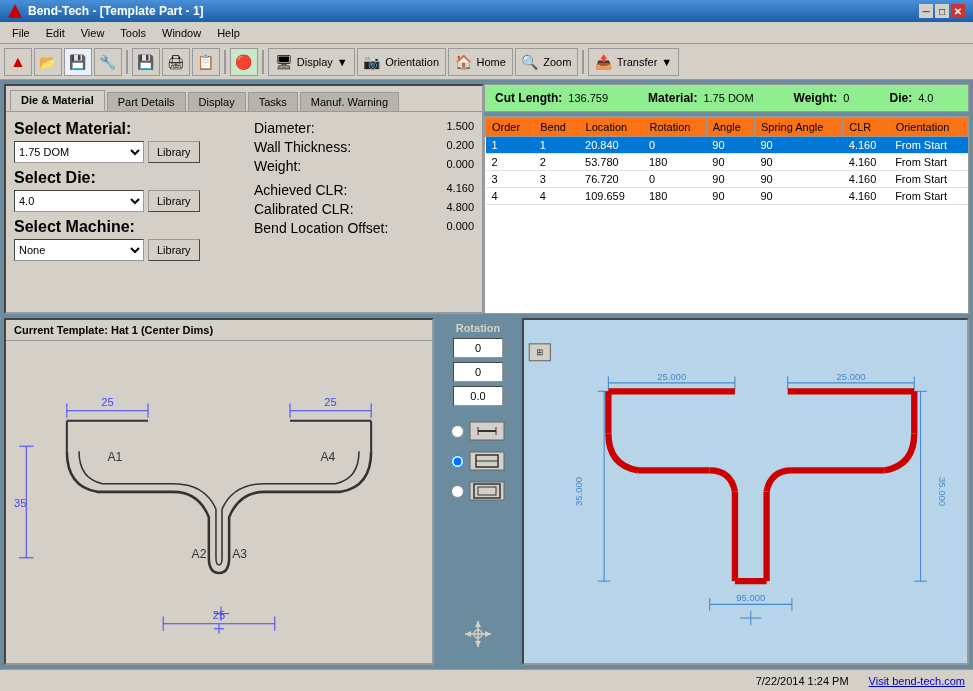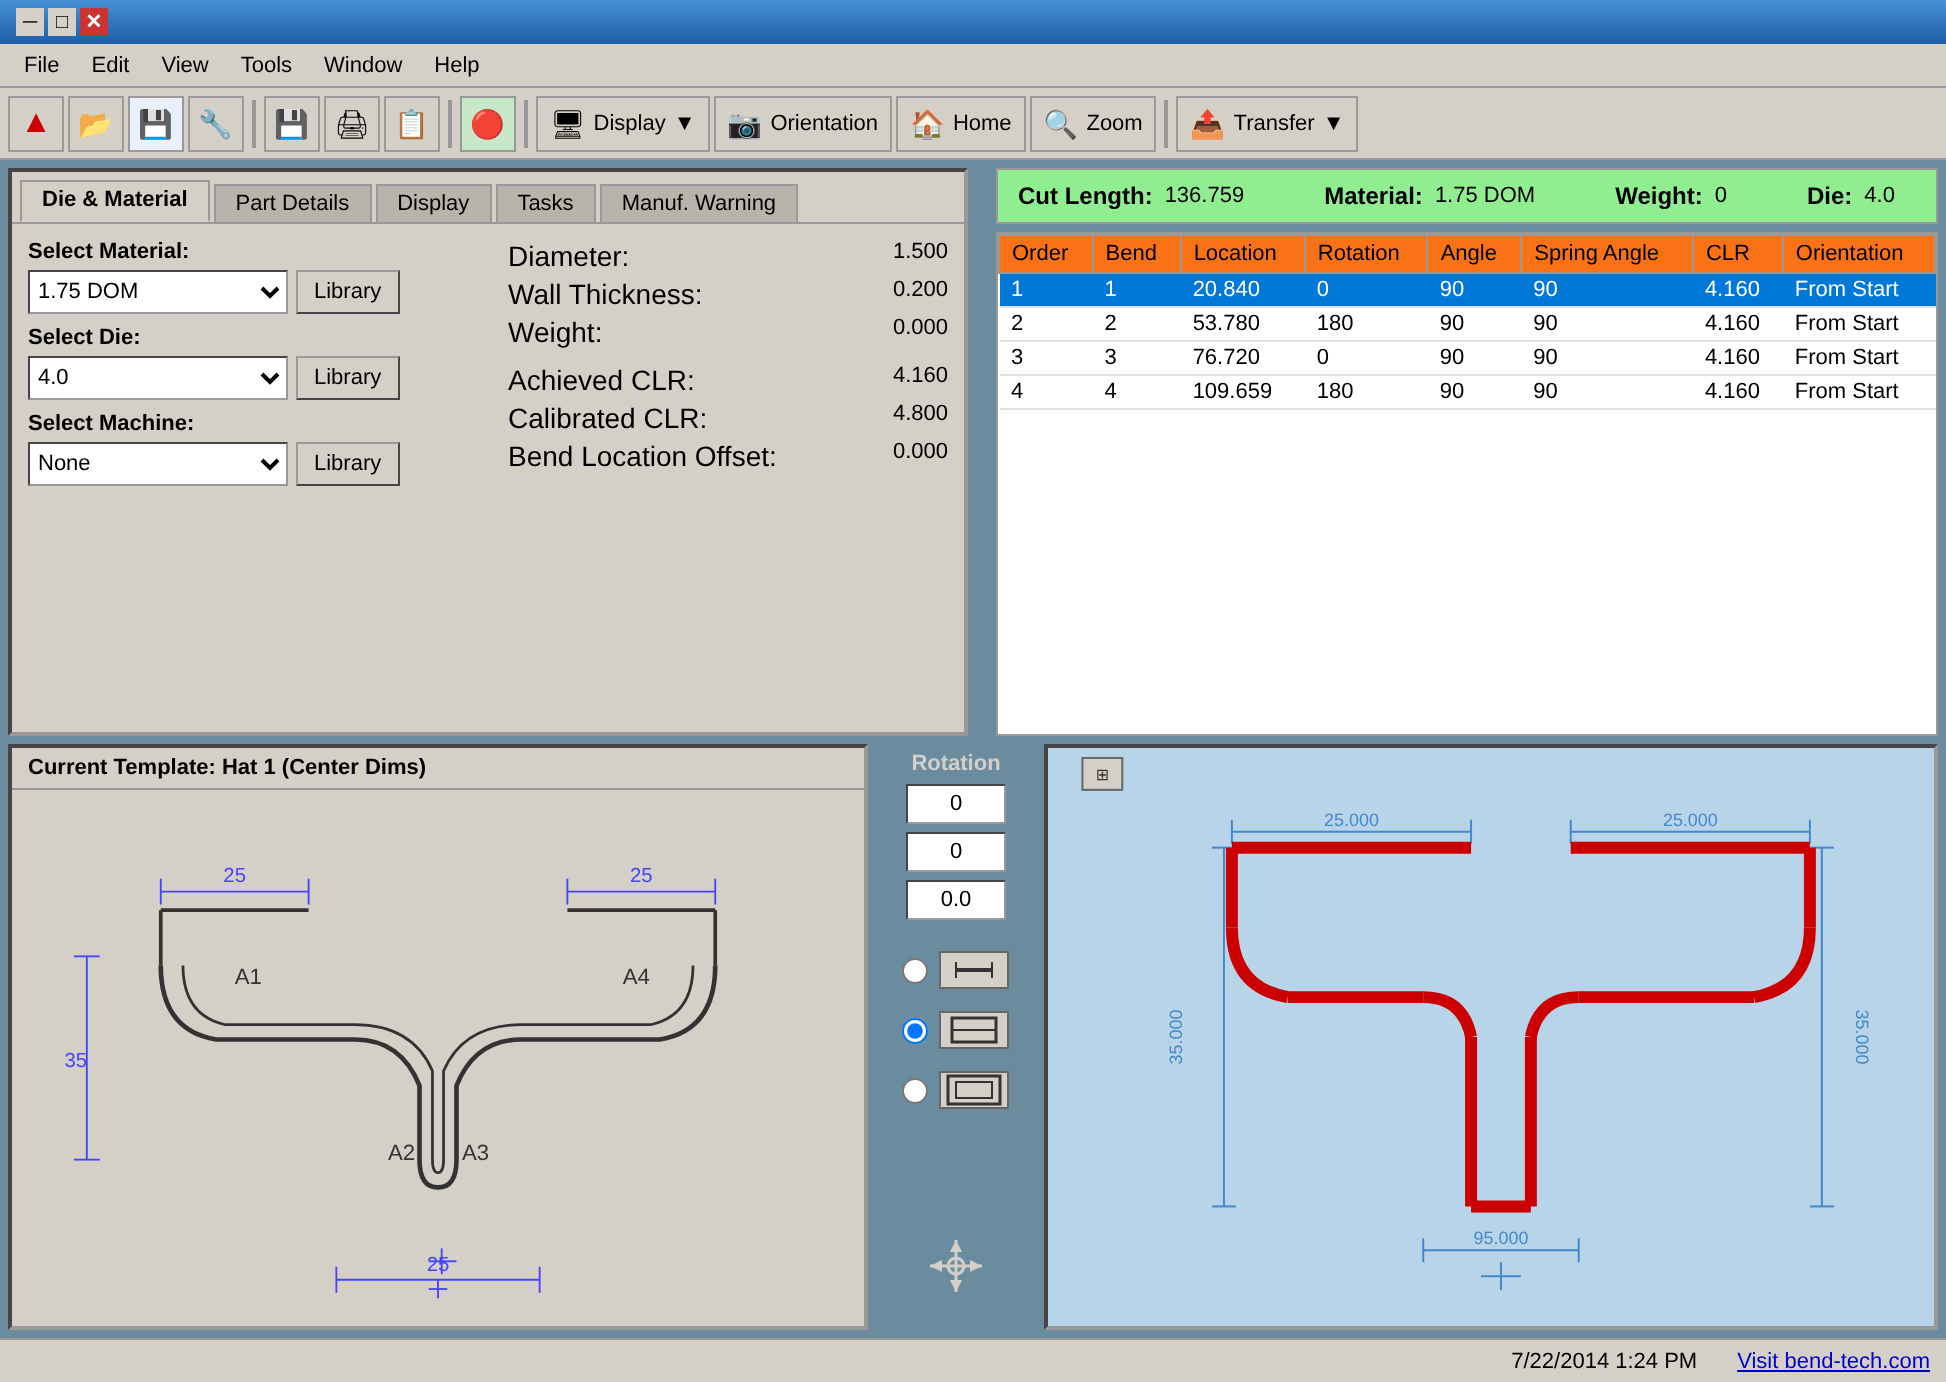--- a/index.html
+++ b/index.html
@@ -21,31 +21,31 @@
     
     .toolbar { background: #d4d0c8; height: 36px; display: flex; align-items: center; padding: 2px 4px; gap: 2px; border-bottom: 1px solid #999; }
     .toolbar-btn { width: 28px; height: 28px; background: #d4d0c8; border: 1px solid #999; display: flex; align-items: center; justify-content: center; cursor: pointer; font-size: 14px; }
     .toolbar-separator { width: 2px; height: 24px; background: #999; margin: 0 2px; }
     .toolbar-dropdown { display: flex; align-items: center; height: 28px; background: #d4d0c8; border: 1px solid #999; padding: 0 6px; cursor: pointer; font-size: 11px; gap: 4px; }
 
     
     .main-content { display: flex; flex-direction: column; height: calc(691px - 22px - 22px - 36px - 22px); background: #6b8c9e; padding: 4px; gap: 4px; }
 
     
-    .top-section { display: flex; gap: 14px; height: 284px; }
+    .top-section { display: flex; gap: 0; height: 230px; }
 
     
     .left-panel { background: #d4d0c8; border: 2px inset #999; flex: 0 0 440px; display: flex; flex-direction: column; }
     .tab-bar { display: flex; background: #d4d0c8; padding: 4px 4px 0; gap: 2px; }
     .tab { padding: 3px 10px; font-size: 11px; cursor: pointer; border: 1px solid #999; background: #d4d0c8; border-bottom: none; }
     .tab.active { background: #d4d0c8; border-bottom: 1px solid #d4d0c8; position: relative; z-index: 1; font-weight: bold; }
     .tab:not(.active) { background: #b8b4ac; margin-top: 2px; }
     .tab-content { padding: 8px; flex: 1; background: #d4d0c8; border-top: 1px solid #999; }
 
-    .select-label { font-weight: bold; font-size: 11px; margin-bottom: 3px; }
+    .select-label { font-weight: bold; font-size: 16px; margin-bottom: 3px; }
     .select-row { display: flex; align-items: center; gap: 4px; margin-bottom: 6px; }
     select { font-size: 11px; height: 22px; border: 1px inset #999; background: white; }
     .small-btn { padding: 2px 8px; font-size: 11px; background: #d4d0c8; border: 1px outset #999; cursor: pointer; height: 22px; }
 
     .right-fields { flex: 1; padding-left: 10px; }
     .field-row { display: flex; justify-content: space-between; margin-bottom: 3px; }
     .field-name { font-size: 14px; width: 160px; }
     .field-val { font-size: 11px; text-align: right; width: 60px; }
 
     
@@ -86,20 +86,24 @@
     .status-link { color: #0000cc; text-decoration: underline; cursor: pointer; }
 
     
     svg.hat-drawing { width: 100%; height: 100%; }
     svg.preview-drawing { width: 100%; height: 100%; }
   </style>
 </head>
 <body>
 
 <div class="title-bar">
+  <div class="title-bar-left">
+    <div style="width:14px;height:14px;background:#cc0000;clip-path:polygon(50% 0%,100% 100%,0% 100%);"></div>
+    <span>Bend-Tech - [Template Part - 1]</span>
+  </div>
   <div class="title-bar-controls">
     <div class="tb-btn minimize">─</div>
     <div class="tb-btn maximize">□</div>
     <div class="tb-btn close">✕</div>
   </div>
 </div>
 
 <div class="menu-bar">
   <span class="menu-item">File</span>
   <span class="menu-item">Edit</span>

